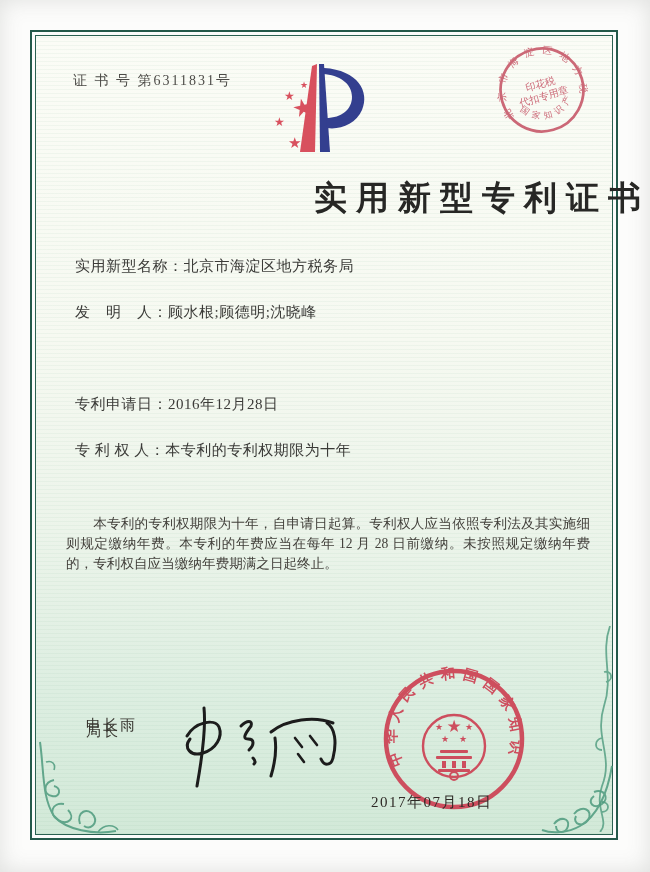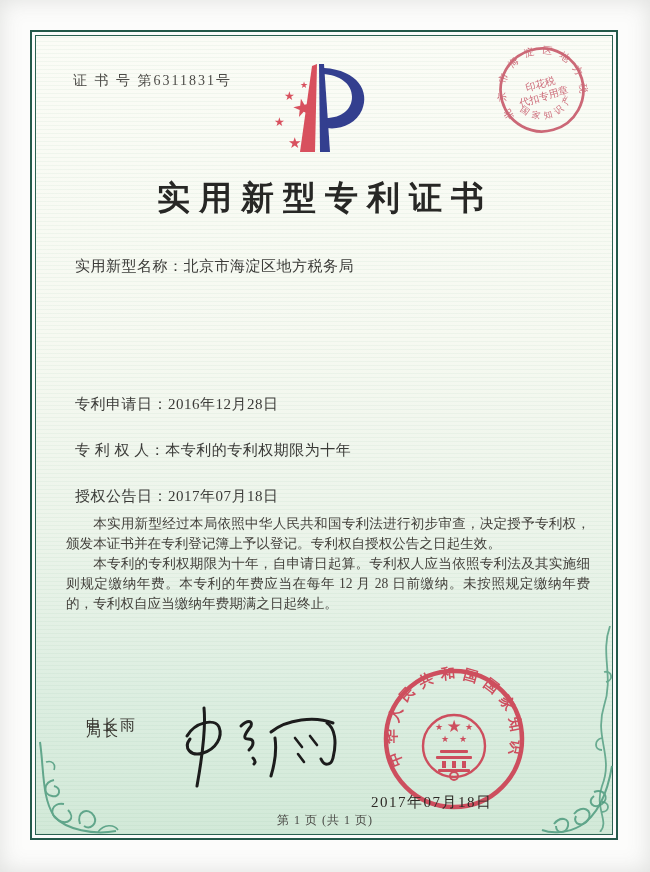--- a/index.html
+++ b/index.html
@@ -7,21 +7,21 @@
         font-family:"Liberation Serif","DejaVu Serif",serif;
         box-shadow:inset 0 0 22px rgba(90,95,90,.18);}
   .frame{position:absolute;left:30px;top:30px;width:588px;height:810px;box-sizing:border-box;
          border:2px solid #24594a;padding:3px;}
   .paper{position:relative;width:100%;height:100%;box-sizing:border-box;border:1px solid #2a6151;
          background:
            repeating-linear-gradient(0deg, rgba(110,170,135,.07) 0 1px, rgba(255,255,255,0) 1px 4px),
            linear-gradient(180deg,#fbfcf6 0%,#f6f9f1 38%,#ecf4ea 62%,#ddeee1 82%,#d2e9d8 100%);}
   .abs{position:absolute;}
   .cert-no{left:73px;top:72px;font-size:14px;letter-spacing:2px;color:#4c4b47;}
-  .title{left:0;width:650px;top:176px;text-align:center;font-size:33px;font-weight:bold;
+  .title{left:0;width:650px;top:176px;text-align:right;font-size:33px;font-weight:bold;
          letter-spacing:9px;color:#272725;}
   .field{left:75px;font-size:15px;color:#3b3b38;letter-spacing:.5px;white-space:nowrap;}
   .body-text{left:66px;top:514px;width:524px;font-size:13.6px;line-height:20px;
              text-align:justify;color:#413f3a;}
   .body-text p{margin:0;text-indent:2em;}
   .sig-label{left:86px;font-family:"Liberation Sans","DejaVu Sans",sans-serif;
              font-size:15px;font-weight:normal;color:#37352f;letter-spacing:2px;}
   .seal-date{left:371px;top:793px;font-size:15px;color:#2e2a26;letter-spacing:1.5px;z-index:7;}
   .footer{left:0;width:650px;top:812px;text-align:center;font-size:12px;color:#4a4a46;letter-spacing:1px;}
   .tax-stamp{left:496px;top:44px;width:92px;height:92px;transform:rotate(-16deg);opacity:.82;z-index:6;}
@@ -71,32 +71,31 @@
     </text>
     <text x="50" y="47" text-anchor="middle" font-size="11" fill="#c2495c">印花税</text>
     <text x="50" y="61" text-anchor="middle" font-size="11" fill="#c2495c">代扣专用章</text>
   </svg>
 
   <div class="abs title">实用新型专利证书</div>
 
   <div class="abs field" style="top:257px">
     <span>实用新型名称：</span><span>北京市海淀区地方税务局</span>
   </div>
+  <div class="abs field" style="top:303px">
+    <span>发　明　人：</span><span>顾水根;顾德明;沈晓峰</span>
+  </div>
   <div class="abs field" style="top:395px">
     <span>专利申请日：</span><span>2016年12月28日</span>
   </div>
   <div class="abs field" style="top:441px">
     <span>专 利 权 人：</span><span>本专利的专利权期限为十年</span>
   </div>
-  <div class="abs field" style="top:487px">
-    <span>授权公告日：</span><span>2017年07月18日</span>
-  </div>
 
   <div class="abs body-text">
-    <p>本实用新型经过本局依照中华人民共和国专利法进行初步审查，决定授予专利权，颁发本证书并在专利登记簿上予以登记。专利权自授权公告之日起生效。</p>
     <p>本专利的专利权期限为十年，自申请日起算。专利权人应当依照专利法及其实施细则规定缴纳年费。本专利的年费应当在每年 12 月 28 日前缴纳。未按照规定缴纳年费的，专利权自应当缴纳年费期满之日起终止。</p>
   </div>
 
   <div class="abs sig-label" style="top:722px">局长</div>
   <div class="abs sig-label" style="top:716px">申长雨</div>
 
   <svg class="abs signature" viewBox="0 0 178 96" fill="none" stroke="#1c1c1c" stroke-width="3" stroke-linecap="round">
     <path d="M14,40 C22,26 42,22 46,31 C50,41 43,53 30,57 C18,61 10,52 17,43"></path>
     <path d="M31,12 C33,32 29,62 24,90"></path>
     <path d="M68,30 C74,24 80,24 78,30 C72,38 69,43 75,43 C82,43 81,49 76,54"></path>
@@ -150,14 +149,13 @@
     <path d="M16,112 c-8,2 -8,12 0,12"></path>
     <path d="M16,176 c8,0 8,10 0,10"></path>
   </svg>
   <svg class="abs orn-right-corner" viewBox="0 0 78 76" fill="none" stroke="#4e9b7e" stroke-width="2" opacity=".85">
     <path d="M74,4 C70,28 62,52 42,64 C30,71 14,72 4,68"></path>
     <path d="M56,30 c10,-4 16,6 8,12 c-8,6 -16,-2 -8,-8"></path>
     <path d="M36,52 c8,-10 20,-4 14,6 c-5,8 -16,4 -12,-4"></path>
     <path d="M16,62 c6,-8 16,-6 14,2 c-2,8 -12,8 -12,0"></path>
   </svg>
 
-  <div class="abs footer">第 1 页 (共 1 页)</div>
 </div>
 
 </body></html>

